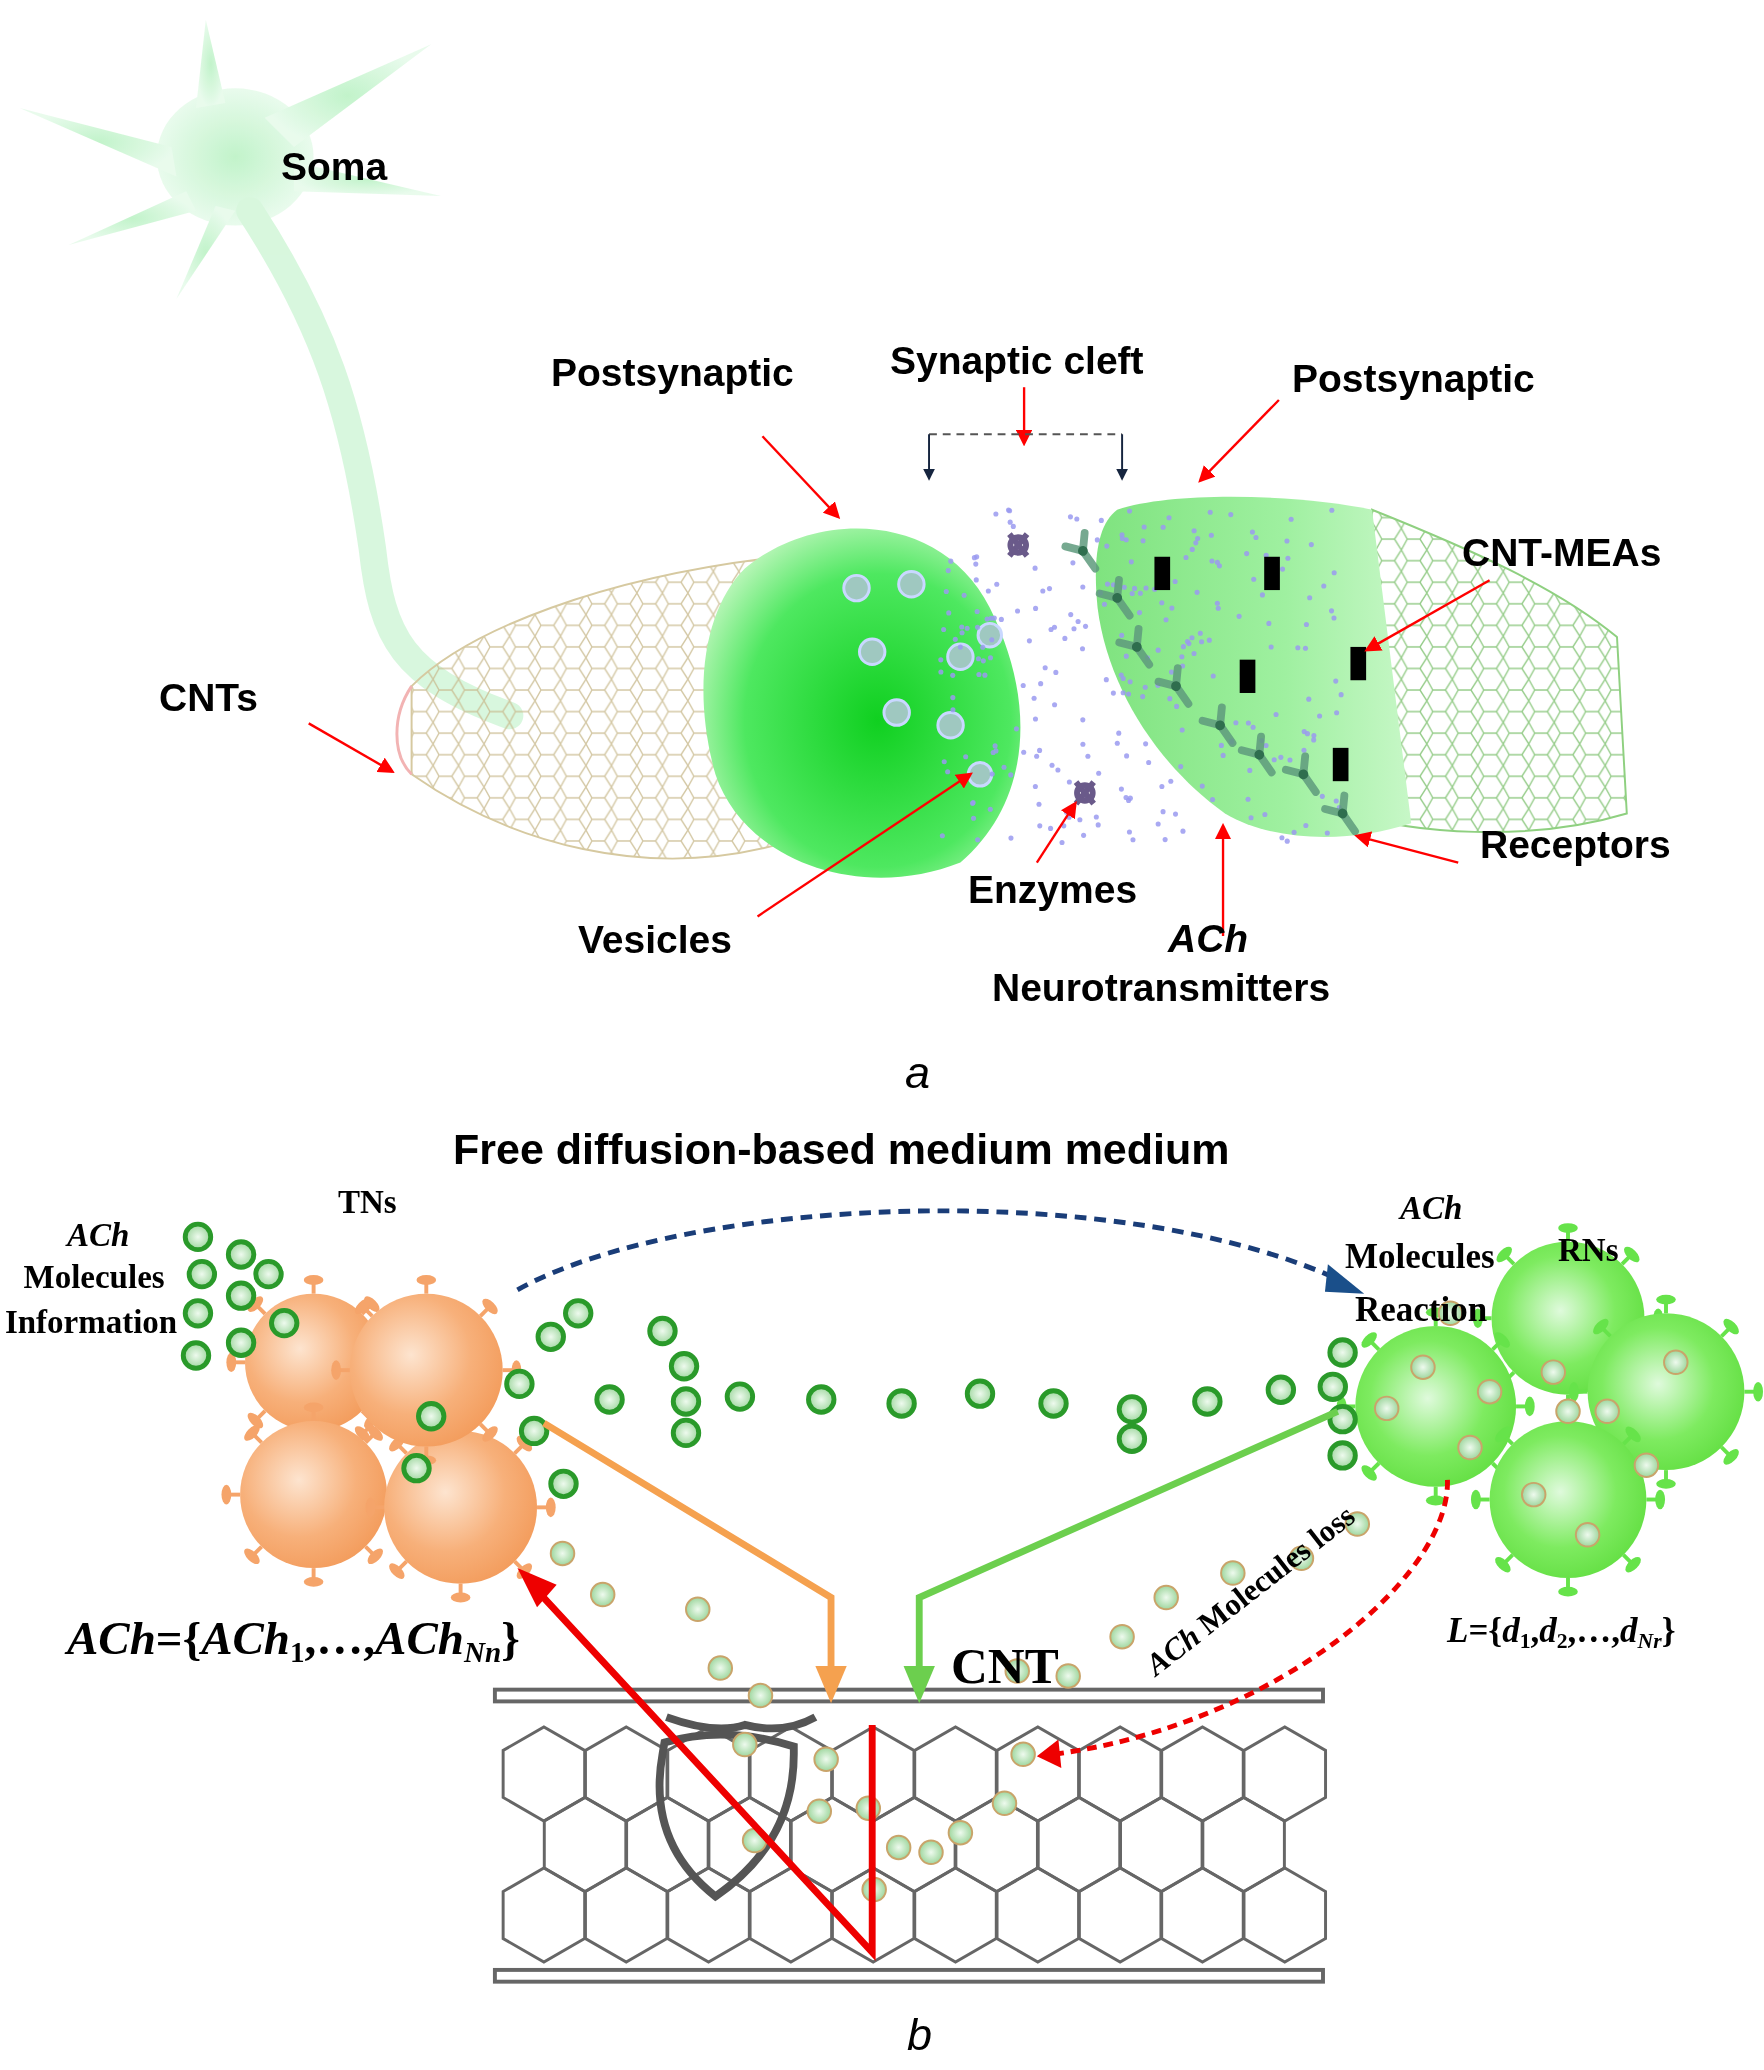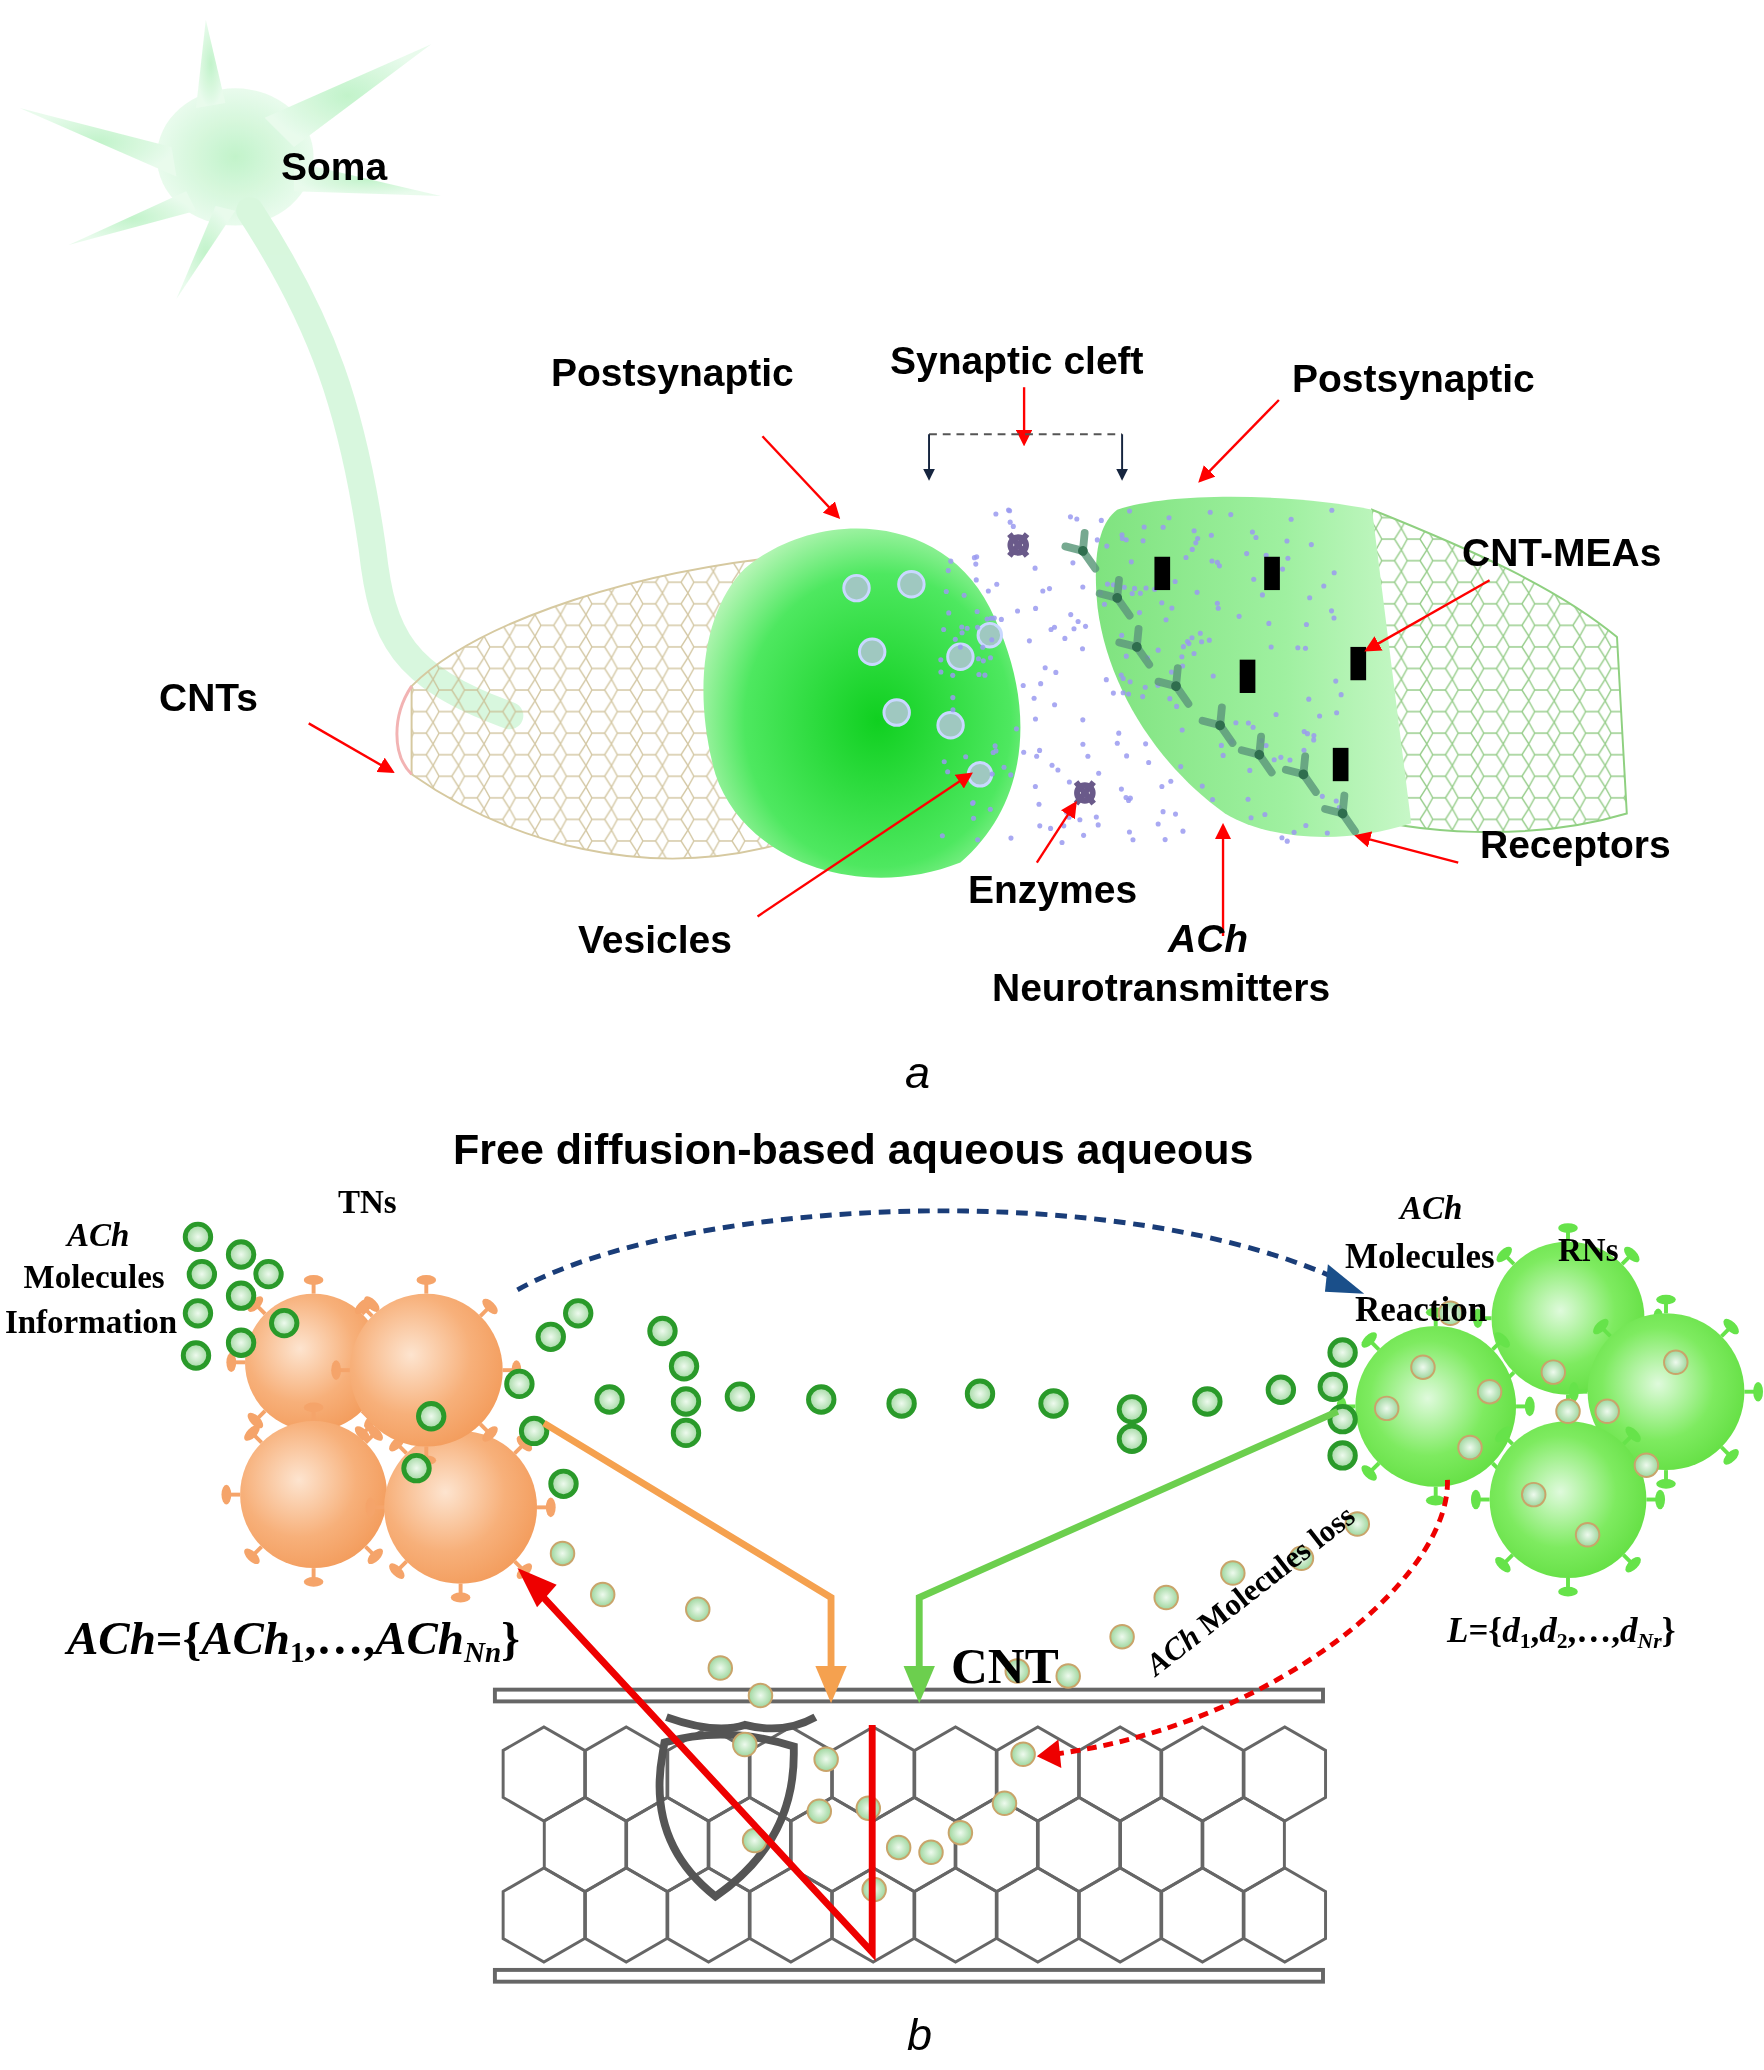--- a/index.html
+++ b/index.html
@@ -734,21 +734,21 @@
   <div class="lbl lbl-a" style="left:1292px;top:357px;">Postsynaptic</div>
   <div class="lbl lbl-a" style="left:1462px;top:531px;">CNT-MEAs</div>
   <div class="lbl lbl-a" style="left:159px;top:676px;">CNTs</div>
   <div class="lbl lbl-a" style="left:1480px;top:823px;">Receptors</div>
   <div class="lbl lbl-a" style="left:968px;top:868px;">Enzymes</div>
   <div class="lbl lbl-a" style="left:578px;top:918px;">Vesicles</div>
   <div class="lbl lbl-a ital" style="left:1168px;top:917px;">ACh</div>
   <div class="lbl lbl-a" style="left:992px;top:966px;">Neurotransmitters</div>
   <div class="panel-letter" style="left:905px;top:1047px;">a</div>
 
-  <div class="title-b" style="left:453px;top:1125px;">Free diffusion-based aqueous aqueous</div>
+  <div class="title-b" style="left:453px;top:1125px;">Free diffusion-based medium medium</div>
   <div class="ser" style="left:338px;top:1184px;font-size:33px;">TNs</div>
   <div class="ser" style="left:1558px;top:1184px;font-size:33px;margin-top:48px;">RNs</div>
 
   <div class="ser" style="left:67px;top:1213px;font-size:33px;line-height:45px;text-align:center;">
     <div class="ital">ACh</div>
   </div>
   <div class="ser" style="left:23.5px;top:1259px;font-size:33px;">Molecules</div>
   <div class="ser" style="left:4.9px;top:1304px;font-size:33px;">Information</div>
 
   <div class="ser ital" style="left:1400px;top:1190px;font-size:33px;">ACh</div>

